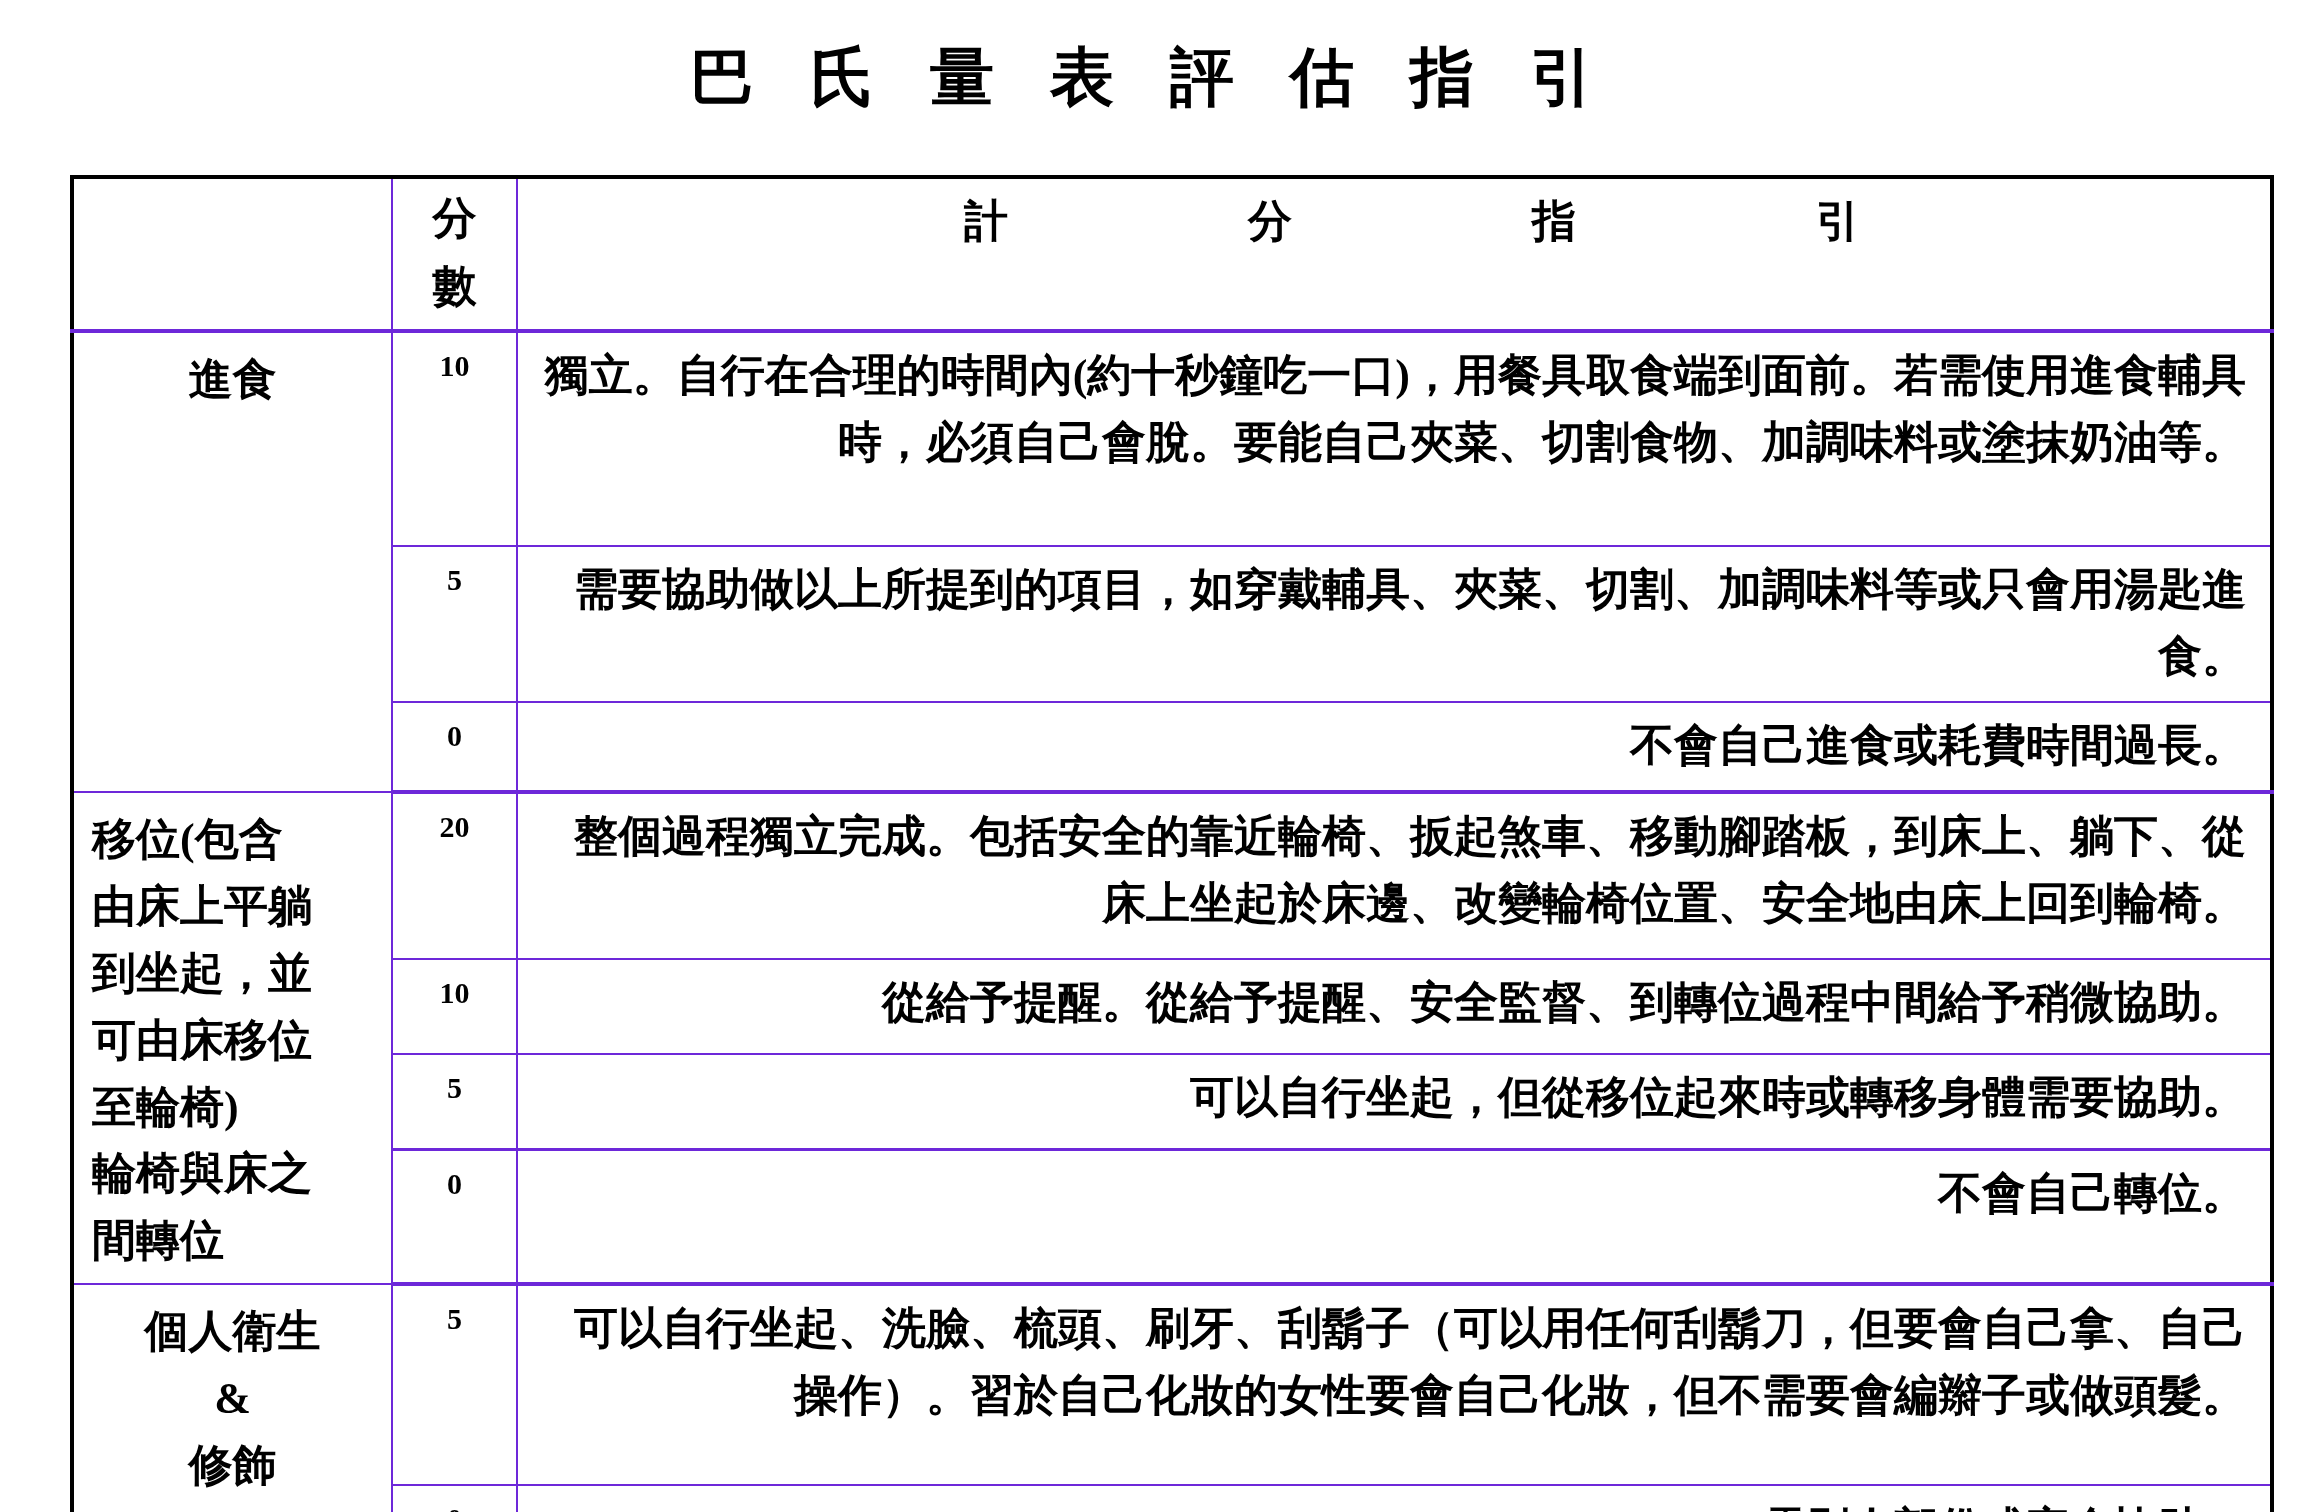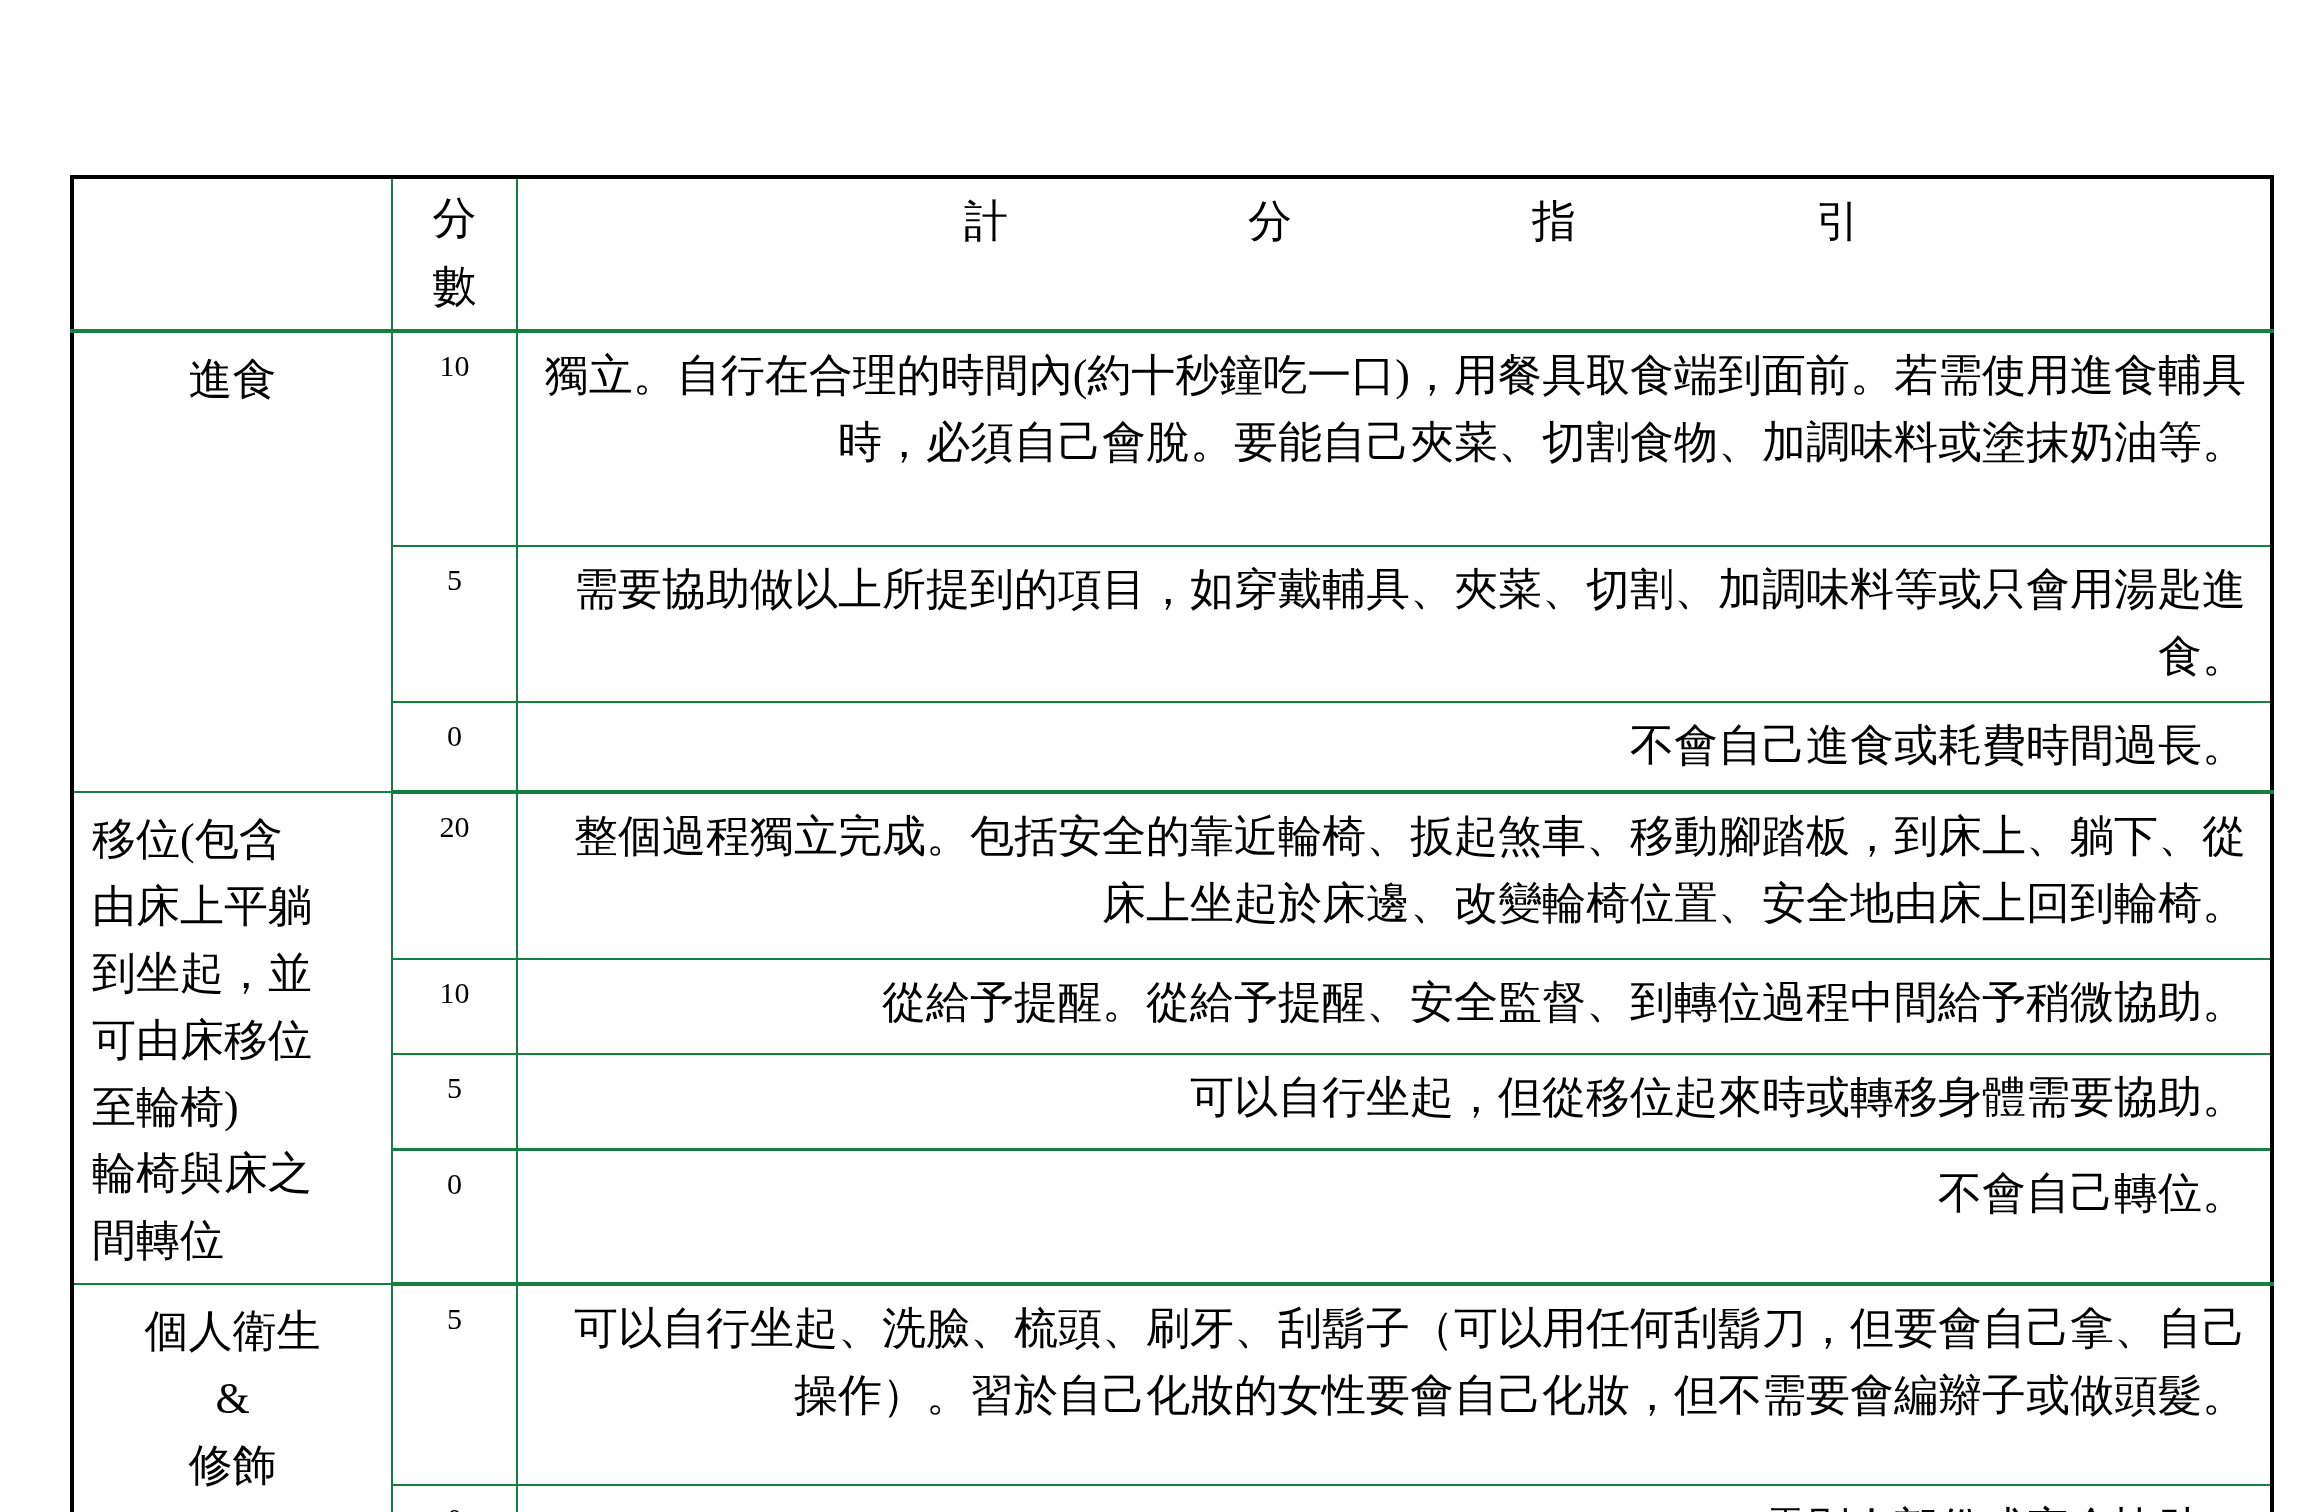--- a/index.html
+++ b/index.html
@@ -32,23 +32,23 @@
     border-collapse: collapse;
     table-layout: fixed;
     border: 4px solid #000;
     font-size: 44px;
     line-height: 1.52;
   }
   col.c-item  { width: 320px; }
   col.c-score { width: 125px; }
   col.c-guide { width: 1755px; }
   th, td {
-    border: 2px solid #15803d;
+    border: 2px solid #6d28d9;
     vertical-align: top;
-    font-weight: normal;
+    font-weight: bold;
     padding: 8px 14px;
     overflow: hidden;
   }
   tr.head th { border-bottom-width: 4px; }
   tr.sep td  { border-bottom-width: 4px; }
   tr.semi td { border-bottom-width: 3px; }
   .th-score { text-align: center; padding-top: 6px; }
   .score-stack {
     display: inline-block;
     width: 1em;
@@ -77,20 +77,21 @@
   tr.h-r6 { height: 79px; }
   tr.h-r7 { height: 126px; }
   tr.h-r8 { height: 201px; }
   tr.h-r9 { height: 80px; }
 </style>
 </head>
 <body>
 
 <div class="page">
 
+  <div class="doc-title">巴氏量表評估指引</div>
 
   <table class="guide-table">
     <colgroup>
       <col class="c-item">
       <col class="c-score">
       <col class="c-guide">
     </colgroup>
 
     <tbody>
         <tr class="head h-head">

